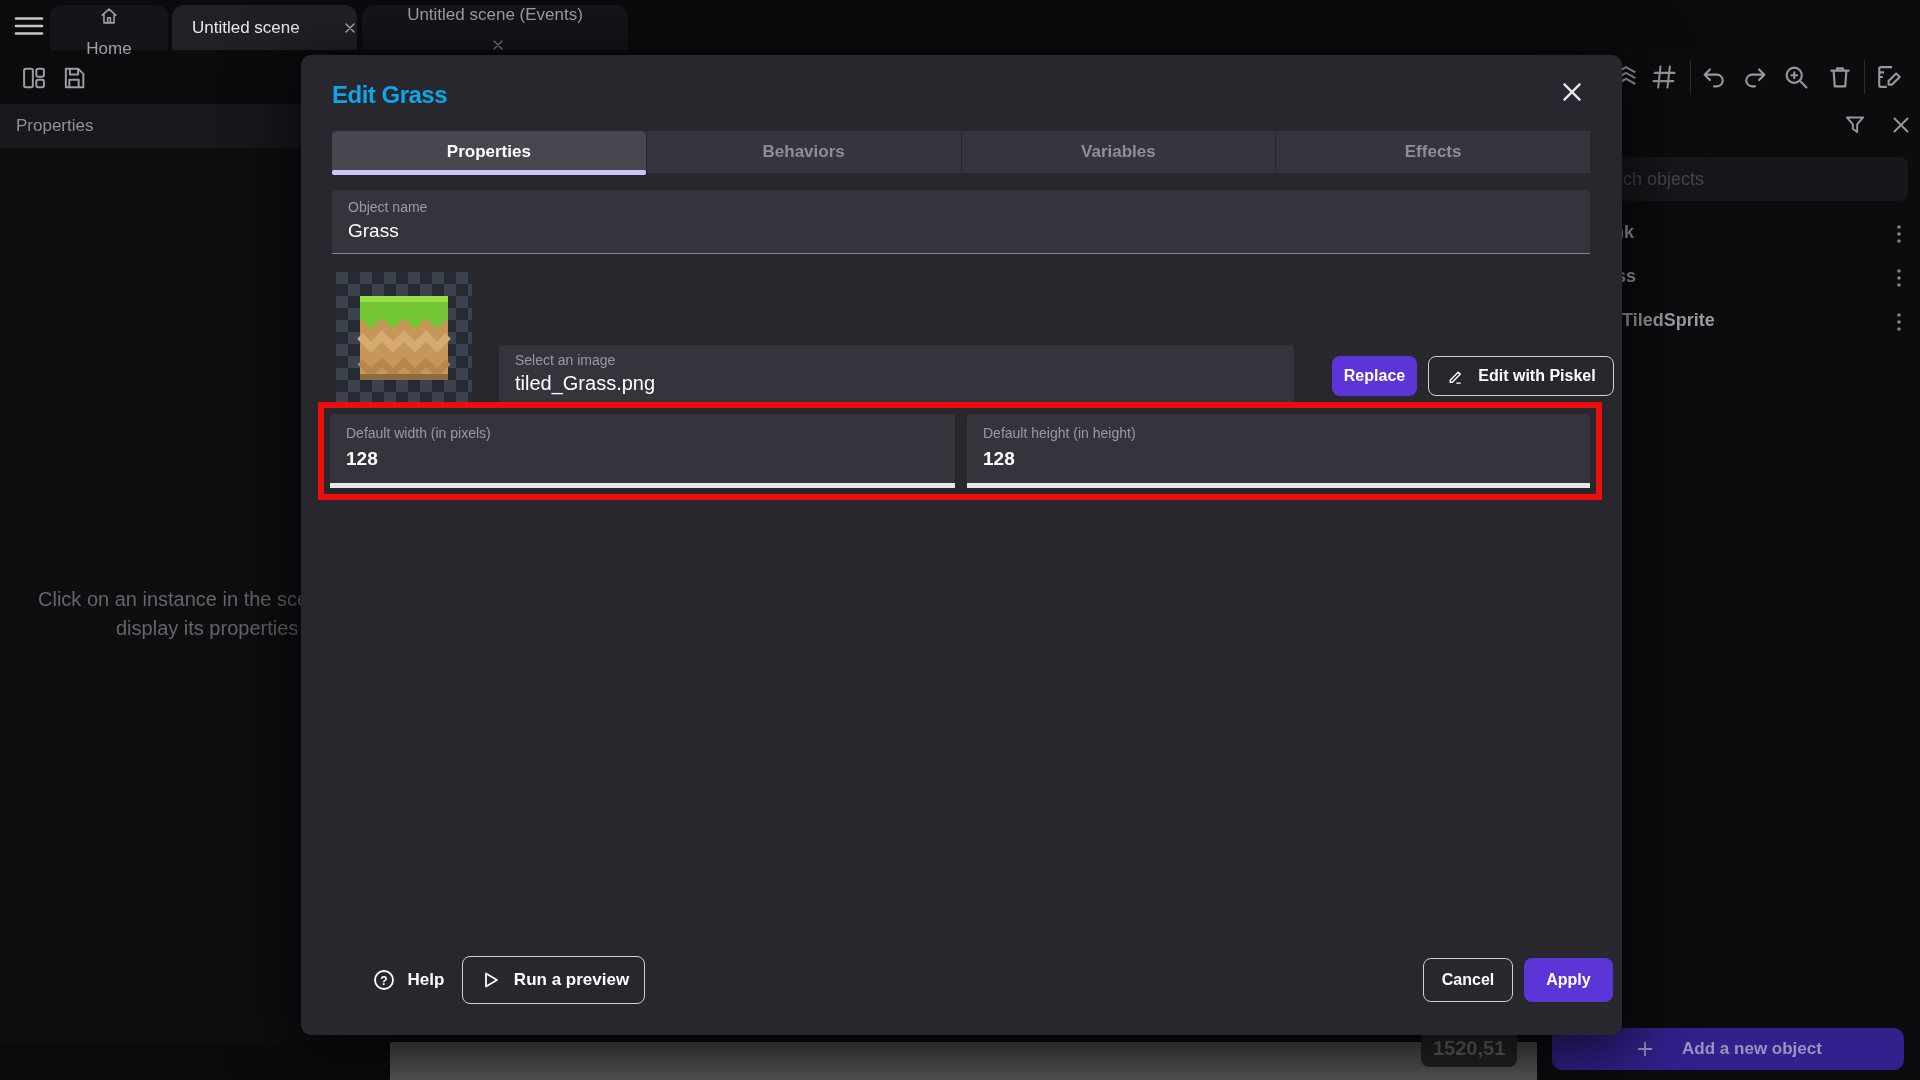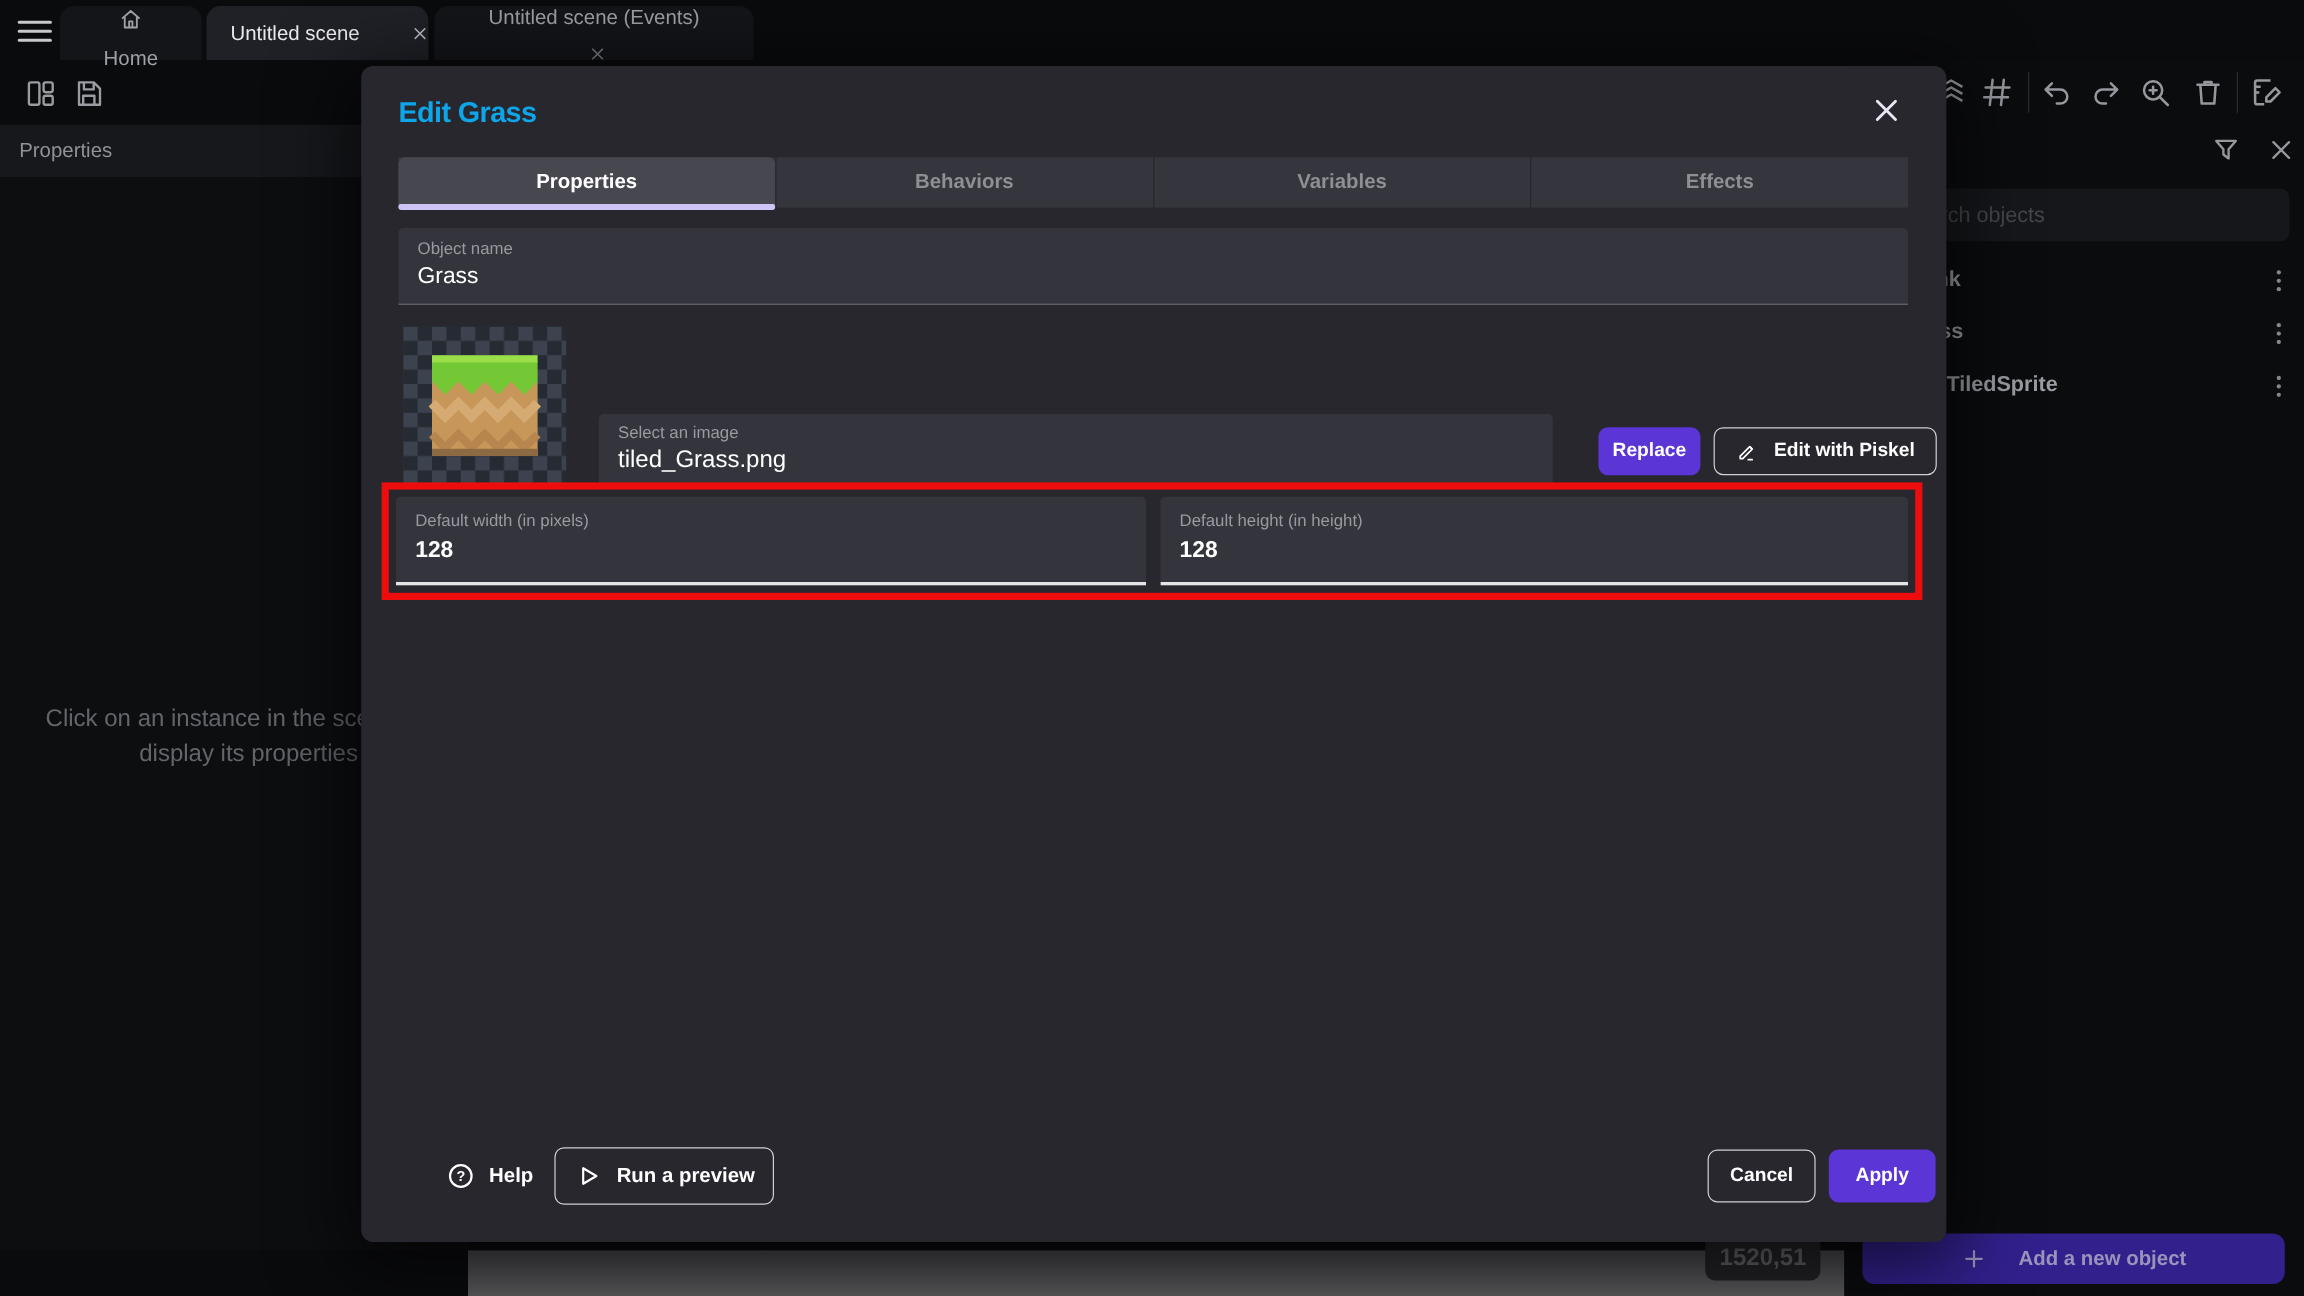--- a/index.html
+++ b/index.html
@@ -62,21 +62,21 @@
     cursor:pointer; border-left:1px solid #27272d; }
   .m-tab:first-child { border-left:none; }
   .m-tab.active { background:#47484f; color:#ffffff; border-radius:6px 6px 0 0; }
   .m-tab.active::after { content:""; position:absolute; left:0; right:0; bottom:-2px;
     height:5px; background:#cfc4f8; border-radius:2px; }
 
   .field { position:absolute; background:#34353c; border-radius:4px 4px 0 0; }
   .field .f-label { position:absolute; left:16px; top:9px; font-size:14px; color:#999aa1; }
   .field .f-value { position:absolute; left:16px; font-size:19px; color:#ffffff; }
   .u1 { border-bottom:1px solid #84858b; }
-  .u2 { border-bottom:3px solid #e5e5e5; }
+  .u2 { border-bottom:5px solid #e5e5e5; }
 
   .red-box { position:absolute; left:17px; top:347px; width:1284px; height:98px;
     border:6px solid #ee0d0d; }
 
   .btn { position:absolute; display:flex; align-items:center; justify-content:center;
     gap:12px; font-weight:bold; color:#ffffff; border-radius:8px; cursor:pointer;
     font-size:16px;margin-left:24px; }
   .btn-primary { background:#5b35d6; }
   .btn-outline { border:1px solid #d0d0d8; }
   .btn-flat { color:#ffffff; }

